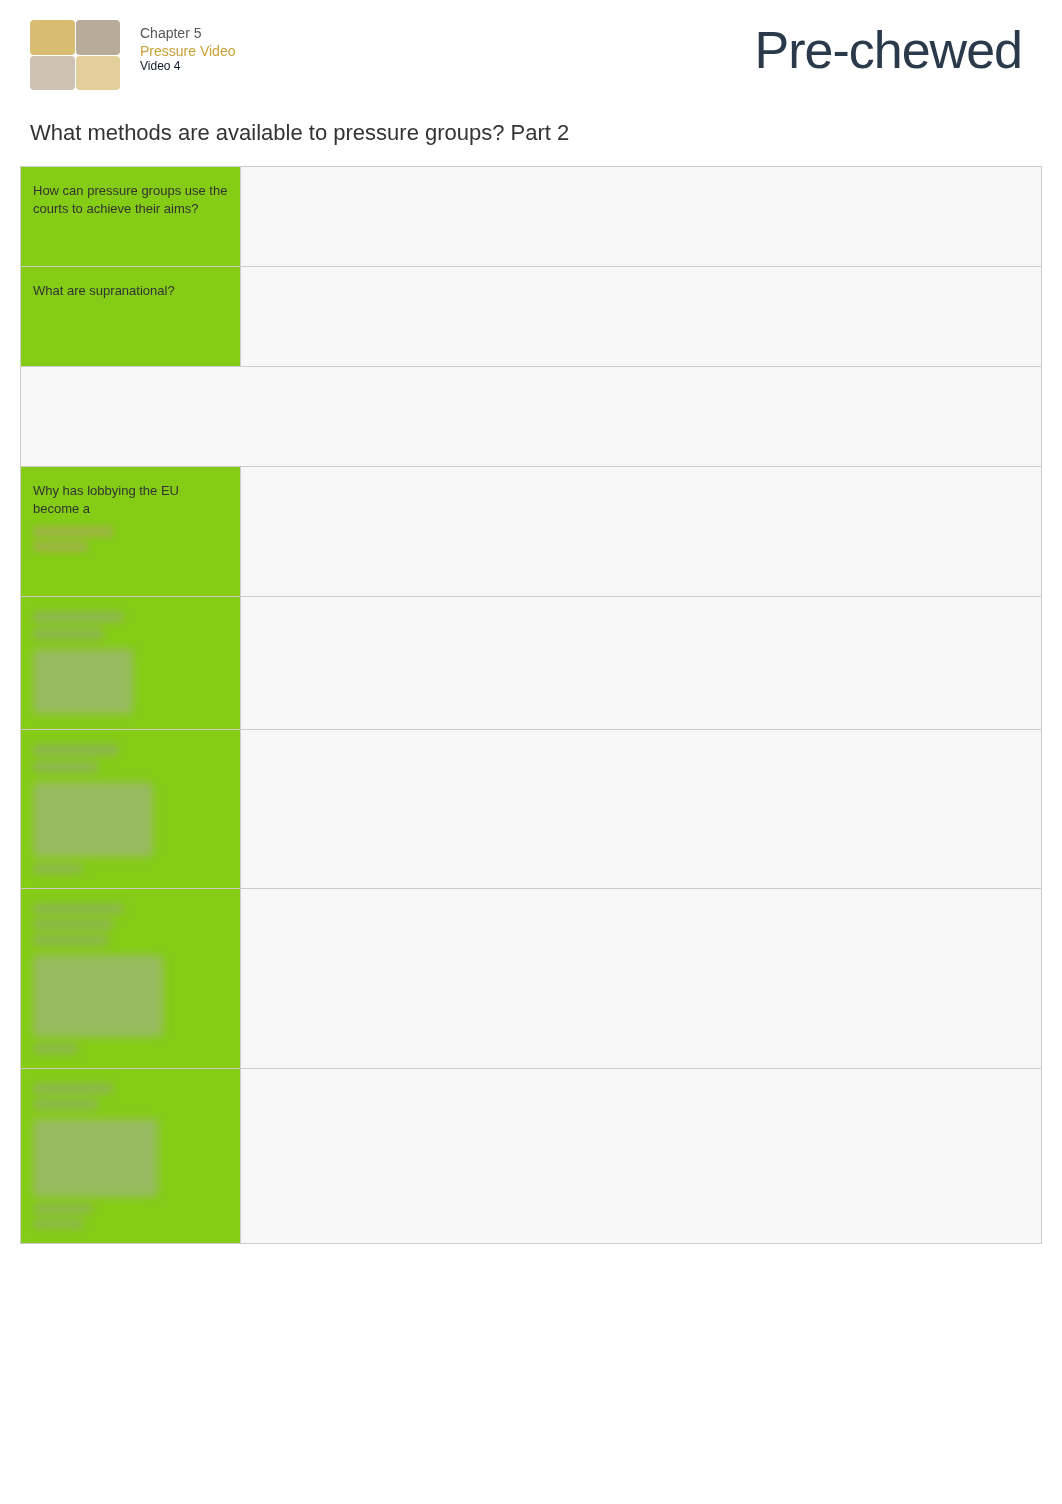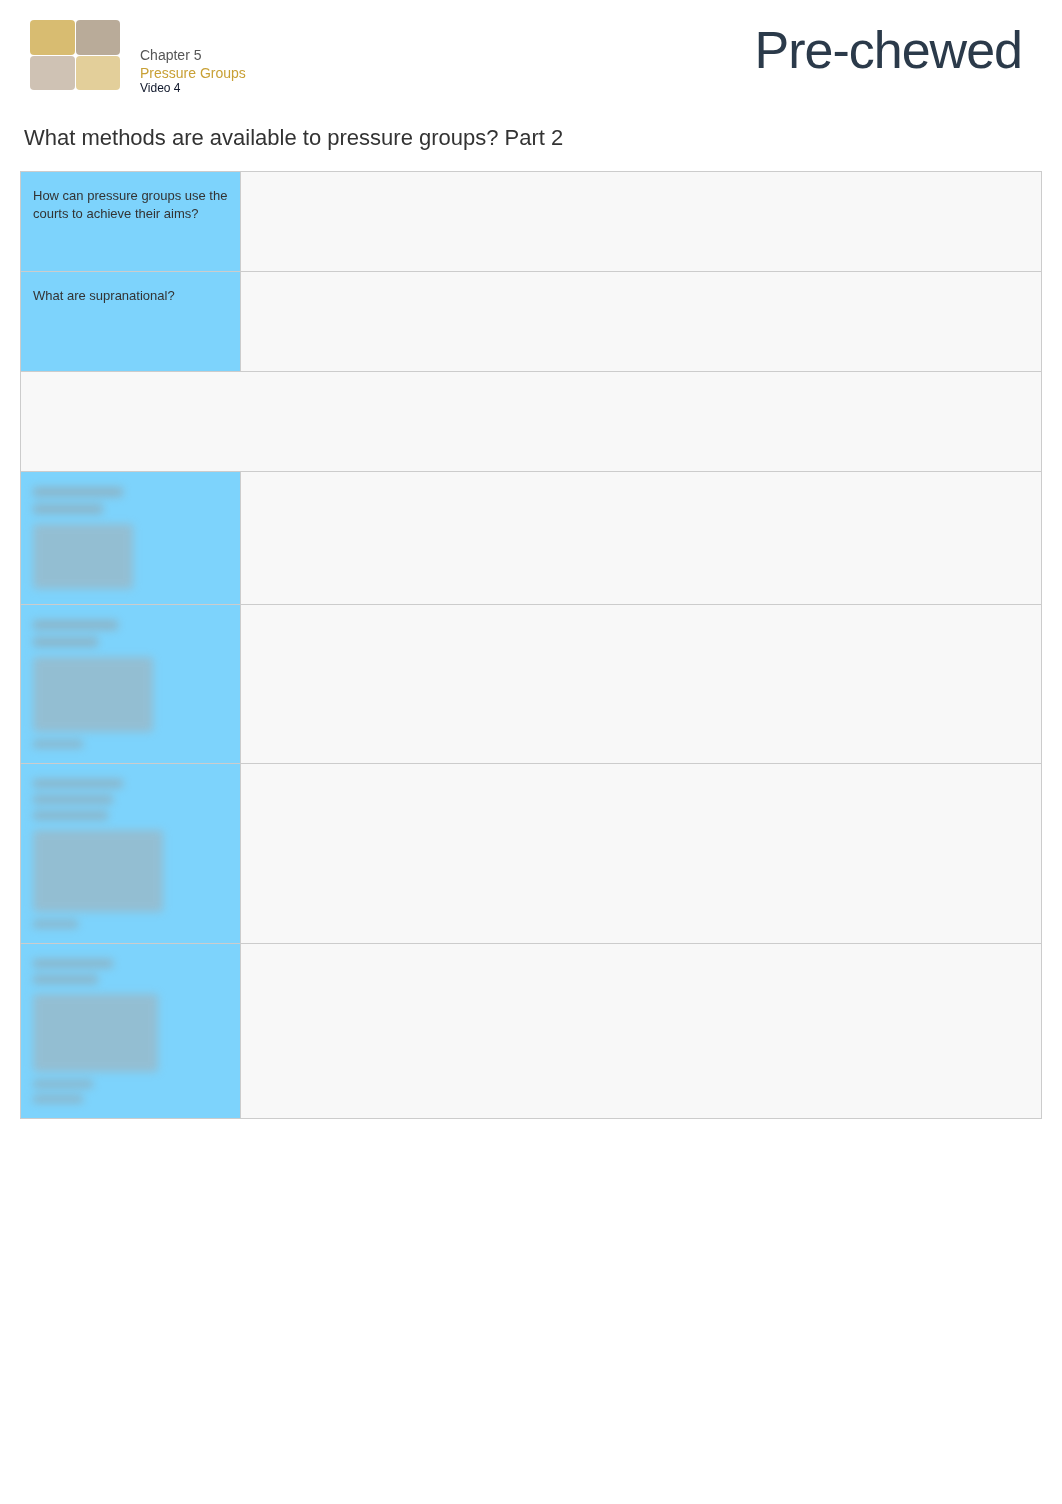--- a/index.html
+++ b/index.html
@@ -37,21 +37,20 @@
     .logo-svg {
       width: 90px;
       height: 70px;
     }
 
     .header-meta {
       display: flex;
       flex-direction: column;
       justify-content: center;
       padding-top: 5px;
-      margin-top: 22px;
     }
 
     .chapter-label {
       font-size: 14px;
       color: #555;
       margin-bottom: 2px;
     }
 
     .video-label {
       font-size: 12px;
@@ -70,21 +69,21 @@
       color: #2b3a4a;
       margin-left: auto;
       padding-right: 10px;
       letter-spacing: -1px;
       text-align: center;
     }
 
     .page-subtitle {
       font-size: 22px;
       color: #333;
-      padding: 20px 30px 10px 24px;
+      padding: 20px 30px 10px 30px;
       font-weight: 400;
     }
 
     .table-container {
       margin: 10px 20px;
       border: 1px solid #ccc;
     }
 
     .table-row {
       display: flex;
@@ -96,21 +95,21 @@
       border-bottom: none;
     }
 
     .cell-question {
       width: 220px;
       min-width: 220px;
       padding: 15px 12px;
       font-size: 13px;
       color: #333;
       line-height: 1.4;
-      background: #7dd3fc;
+      background: #84cc16;
       border-right: 1px solid #ccc;
     }
 
     .cell-content {
       flex: 1;
       padding: 15px 12px;
       background: #f8f8f8;
       position: relative;
     }
 
@@ -148,21 +147,21 @@
   <div class="header-logo">
     <svg class="logo-svg" viewBox="0 0 90 70" xmlns="http://www.w3.org/2000/svg">
       <rect x="0" y="0" width="45" height="35" rx="4" fill="#c8a035" opacity="0.7"></rect>
       <rect x="46" y="0" width="44" height="35" rx="4" fill="#8b7355" opacity="0.6"></rect>
       <rect x="0" y="36" width="45" height="34" rx="4" fill="#a0856a" opacity="0.5"></rect>
       <rect x="46" y="36" width="44" height="34" rx="4" fill="#c8a035" opacity="0.5"></rect>
     </svg>
   </div>
   <div class="header-meta">
     <span class="chapter-label">Chapter 5</span>
-    <a class="pressure-groups-link">Pressure Groups</a>
+    <a class="pressure-groups-link">Pressure Video</a>
     <span class="video-label">Video 4</span>
   </div>
   <div class="brand-title">Pre-chewed</div>
 </div>
 
 <div class="page-subtitle">What methods are available to pressure groups? Part 2</div>
 
 <div class="table-container">
 
   <div class="table-row">
@@ -177,20 +176,30 @@
       <span>What are supranational?</span>
     </div>
     <div class="cell-content"></div>
   </div>
 
   <div class="table-row">
     <div class="cell-content"></div>
   </div>
 
 
+  <div class="table-row row-with-thumb" style="min-height: 130px;">
+    <div class="cell-question">
+      <div class="question-text">Why has lobbying the EU become a</div>
+      <div class="blurred-thumb-area">
+        <div class="bt-line" style="width:80px; background:#b5a070;"></div>
+        <div class="bt-line" style="width:55px; background:#b5a070;"></div>
+      </div>
+    </div>
+    <div class="cell-content"></div>
+  </div>
 
   <div class="table-row row-with-thumb" style="min-height: 110px;">
     <div class="cell-question">
       <div class="blurred-thumb-area" style="filter:blur(4px); opacity:0.5;">
         <div class="bt-line" style="width:90px; background:#999; height:10px;"></div>
         <div class="bt-line" style="width:70px; background:#999; height:10px; margin-top:3px;"></div>
         <div style="width:100px; height:65px; background:#aaa; border-radius:3px; margin-top:6px;"></div>
       </div>
     </div>
     <div class="cell-content"></div>

